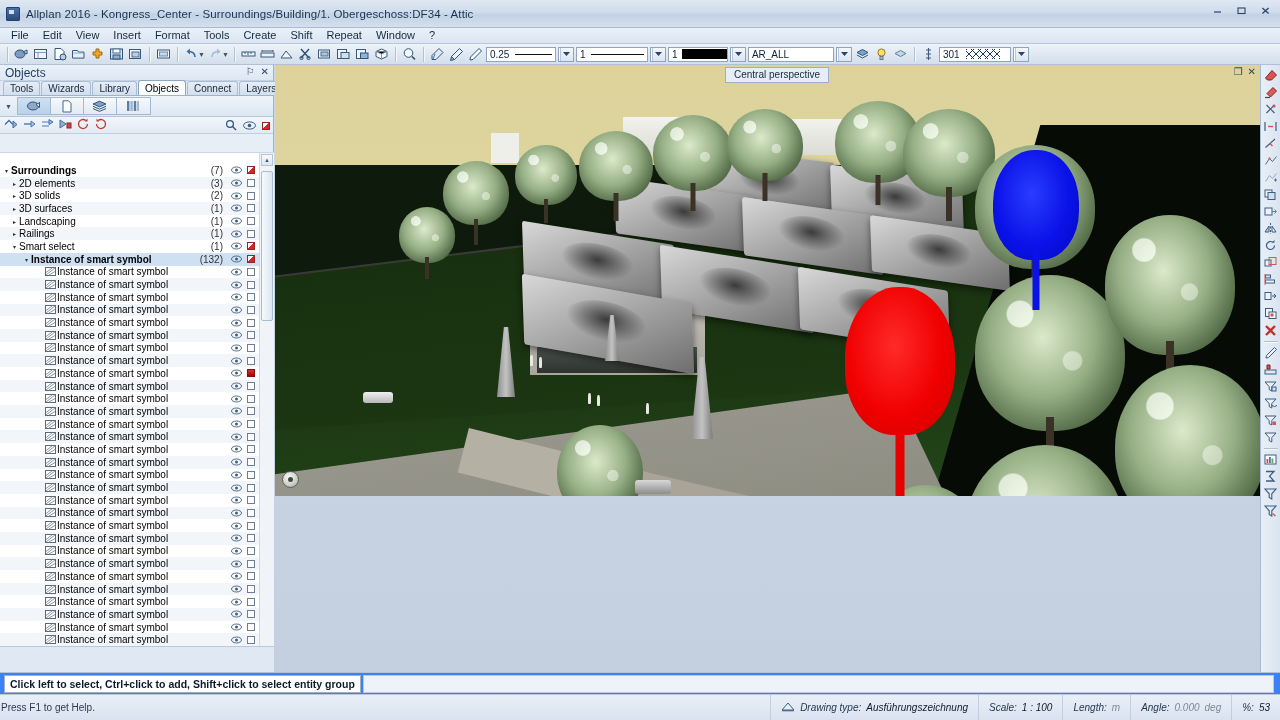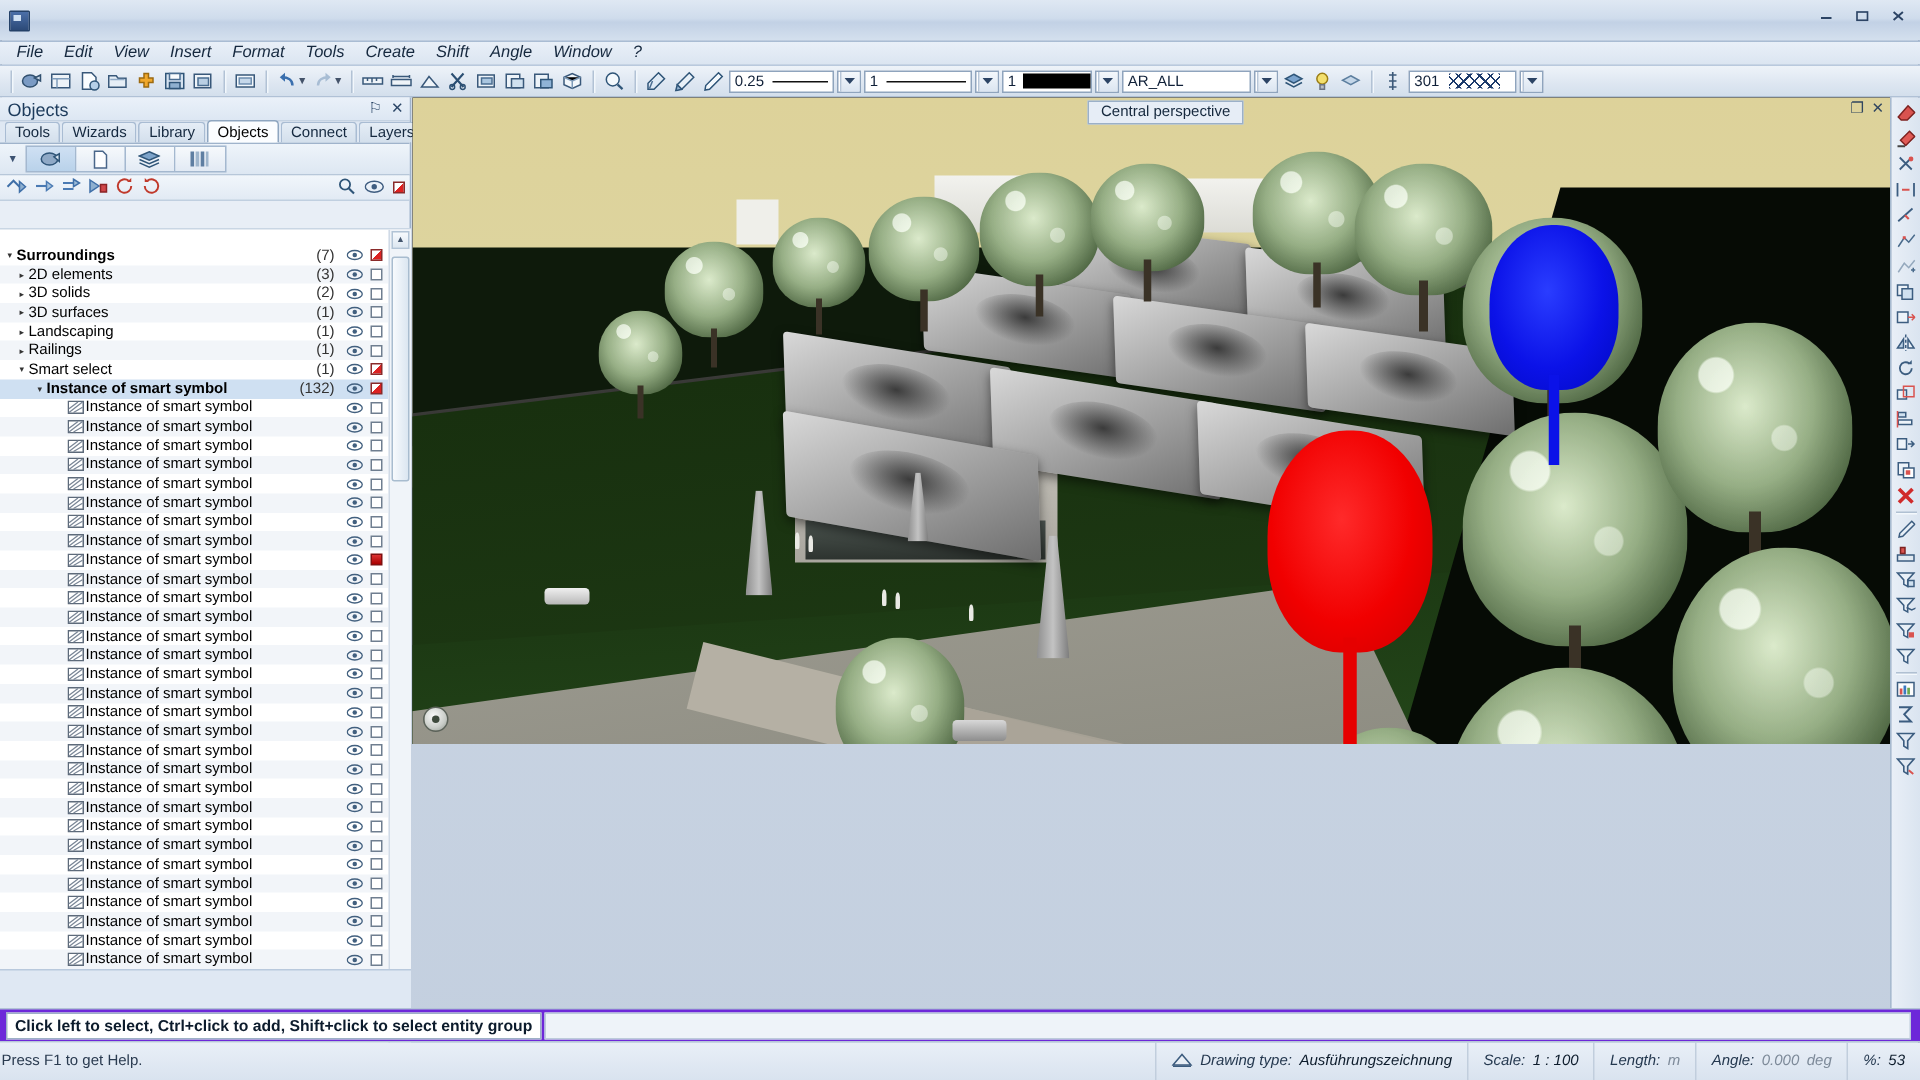--- a/index.html
+++ b/index.html
@@ -46,21 +46,21 @@
   .winbtn svg { display:block; }
 
   
   .menubar {
     position:absolute; left:0; top:28px; width:1280px; height:16px;
     background: linear-gradient(#e9f0f8,#dbe5f1);
     border-bottom:1px solid #b9c9dd;
     display:flex; align-items:center; padding-left:4px;
   }
   .menu-item {
-    font-size:11px; color:#16293f; padding:1px 7px 2px 7px; white-space:nowrap;font-style:italic;
+    font-size:11px; color:#16293f; padding:1px 7px 2px 7px; white-space:nowrap;
   }
 
   
   .toolbar {
     position:absolute; left:0; top:44px; width:1280px; height:21px;
     background: linear-gradient(#eef3f9,#dde6f1 60%, #d3dfec);
     border-bottom:1px solid #b0c1d6;
     display:flex; align-items:center; padding-left:3px;
   }
   .tb-btn {
@@ -344,21 +344,21 @@
   }
   .rbtn {
     width:18px; height:17px; display:flex; align-items:center; justify-content:center;
     border:1px solid transparent;
   }
   .rsep { width:14px; height:1px; background:#b0c0d2; margin:2px 0; box-shadow:0 1px 0 #f3f8fc; }
 
   
   .promptbar {
     position:absolute; left:0; bottom:26px; width:1280px; height:22px;
-    background:#6d28d9; border-top:1px solid #b2c3d6;
+    background:#3b82f6; border-top:1px solid #b2c3d6;
     display:flex; align-items:center;
   }
   .prompt-box {
     margin-left:4px; height:18px; min-width:266px;
     background:#fff; border:1px solid #9db0c6;
     display:flex; align-items:center; padding:0 5px;
     font-size:10.5px; font-weight:bold; color:#0c1b2c;
   }
   .prompt-field {
     margin-left:2px; height:18px; flex:1; margin-right:6px;
@@ -383,20 +383,21 @@
   .icon { display:block; }
 </style>
 </head>
 <body>
 
 <div id="app">
   <div class="frame-edge"></div>
 
   <div class="titlebar">
     <div class="app-icon"></div>
+    <div class="title-text">Allplan 2016 - Kongress_Center - Surroundings/Building/1. Obergeschoss:DF34 - Attic</div>
     <div class="winbtns">
       <div class="winbtn">
         <svg width="11" height="9" viewBox="0 0 11 9">
             <path d="M2 6h7" stroke="#2c4465" stroke-width="1.2"></path>
           </svg>
       </div>
       <div class="winbtn">
         <svg width="11" height="9" viewBox="0 0 11 9">
             <rect x="2" y="2" width="7" height="5.5" fill="none" stroke="#2c4465" stroke-width="1.1"></rect>
           </svg>
@@ -411,21 +412,21 @@
 
   <div class="menubar">
     <div class="menu-item">File</div>
     <div class="menu-item">Edit</div>
     <div class="menu-item">View</div>
     <div class="menu-item">Insert</div>
     <div class="menu-item">Format</div>
     <div class="menu-item">Tools</div>
     <div class="menu-item">Create</div>
     <div class="menu-item">Shift</div>
-    <div class="menu-item">Angle</div>
+    <div class="menu-item">Repeat</div>
     <div class="menu-item">Window</div>
     <div class="menu-item">?</div>
   </div>
 
   <div class="toolbar">
     <div class="tb-sep"></div>
 
     <div class="tb-btn">
       <svg class="icon" width="15" height="14" viewBox="0 0 15 14">
           <ellipse cx="6" cy="7" rx="5" ry="4" fill="#7b9bc4" stroke="#31506f"></ellipse>

